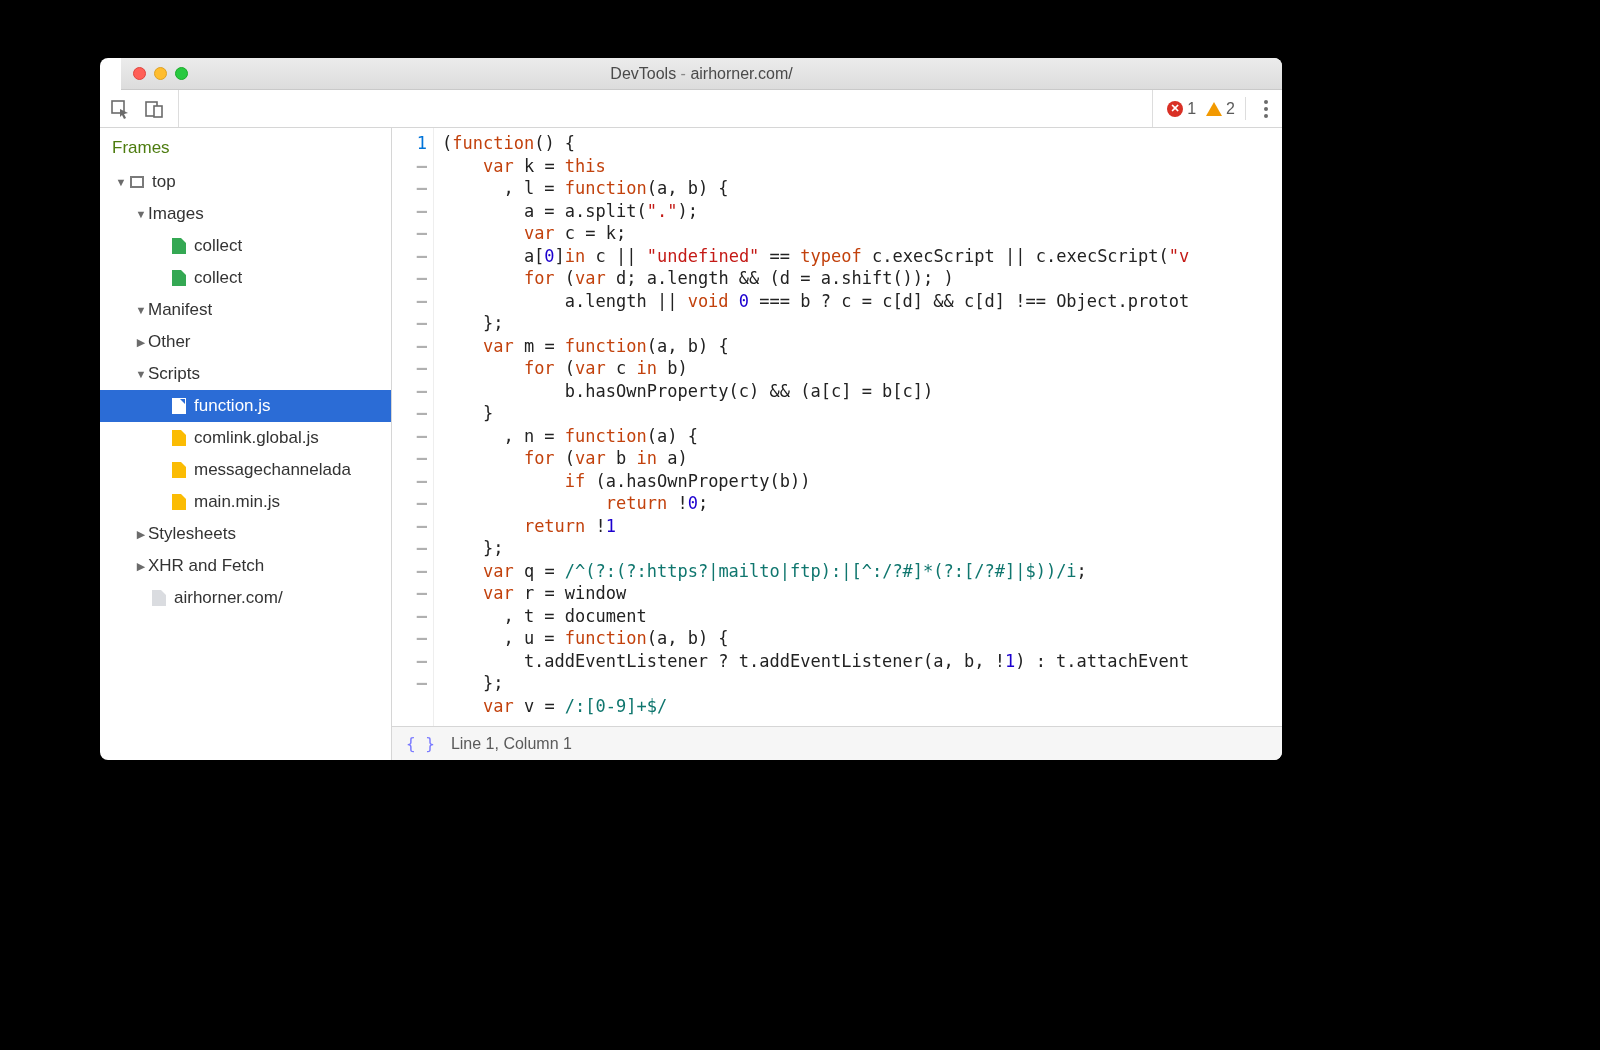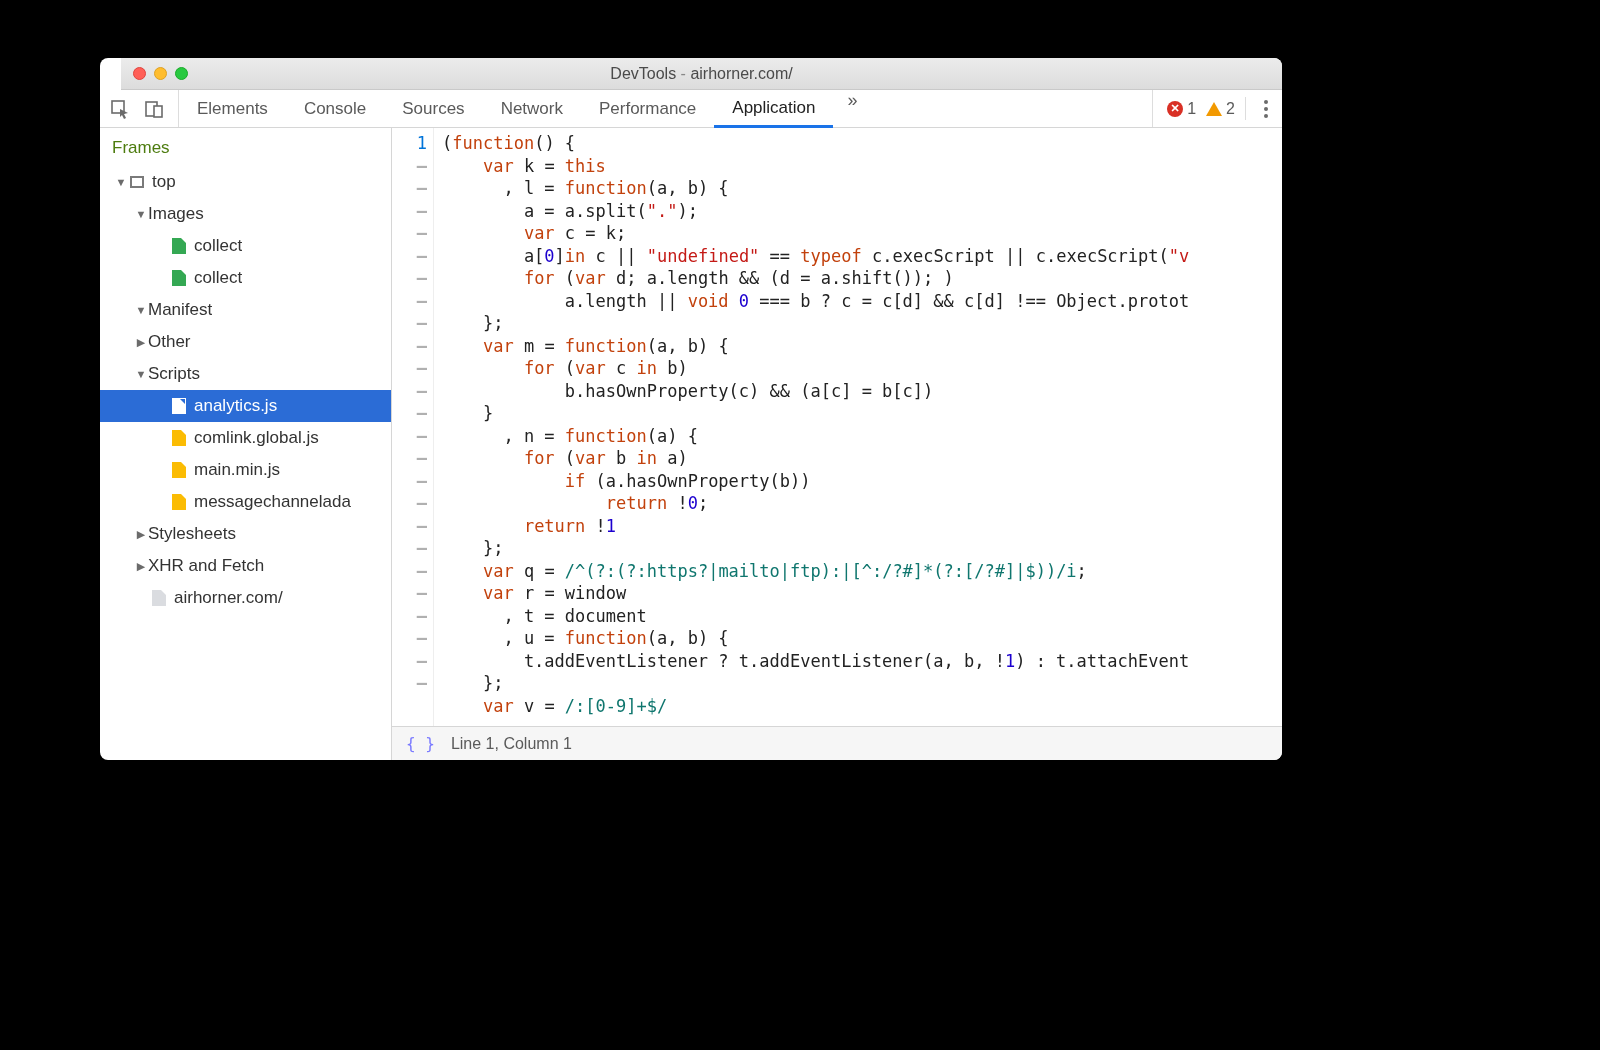--- a/index.html
+++ b/index.html
@@ -128,29 +128,20 @@
             <path d="M10 10 L18 14 L14 15 L16 19 L14 20 L12 16 L10 18 Z" fill="#6b6b6b"></path>
           </svg>
       </span>
       <span class="tb-icon">
         <svg width="20" height="20" viewBox="0 0 20 20">
             <rect x="2" y="3" width="11" height="14" fill="none" stroke="#6b6b6b" stroke-width="1.6"></rect>
             <rect x="10" y="7" width="8" height="11" fill="#fff" stroke="#6b6b6b" stroke-width="1.6"></rect>
           </svg>
       </span>
     </div>
-    <div class="tabs">
-      <div class="tab">Elements</div>
-      <div class="tab">Console</div>
-      <div class="tab">Sources</div>
-      <div class="tab">Network</div>
-      <div class="tab">Performance</div>
-      <div class="tab active">Application</div>
-      <div class="chev">»</div>
-    </div>
     <div class="right">
       <span class="badge">
         <span class="circ err">✕</span>
         <span>1</span>
       </span>
       <span class="badge">
         <span class="tri-warn"></span>
         <span>2</span>
       </span>
       <div style="border-left:1px solid #ddd; height:60%;"></div>
@@ -202,39 +193,39 @@
         </div>
 
         <div class="titem ind2">
           <span class="arrow">▼</span>
             <span class="lbl">Scripts</span>
         </div>
         <div class="titem ind3 selected">
           <span class="ic">
               <span class="ic-doc white"></span>
             </span>
-          <span class="lbl">analytics.js</span>
+          <span class="lbl">function.js</span>
         </div>
         <div class="titem ind3">
           <span class="ic">
               <span class="ic-doc yellow"></span>
             </span>
           <span class="lbl">comlink.global.js</span>
         </div>
         <div class="titem ind3">
           <span class="ic">
               <span class="ic-doc yellow"></span>
             </span>
+          <span class="lbl">messagechannelada</span>
+        </div>
+        <div class="titem ind3">
+          <span class="ic">
+              <span class="ic-doc yellow"></span>
+            </span>
           <span class="lbl">main.min.js</span>
-        </div>
-        <div class="titem ind3">
-          <span class="ic">
-              <span class="ic-doc yellow"></span>
-            </span>
-          <span class="lbl">messagechannelada</span>
         </div>
 
         <div class="titem ind2">
           <span class="arrow">▶</span>
             <span class="lbl">Stylesheets</span>
         </div>
         <div class="titem ind2">
           <span class="arrow">▶</span>
             <span class="lbl">XHR and Fetch</span>
         </div>

